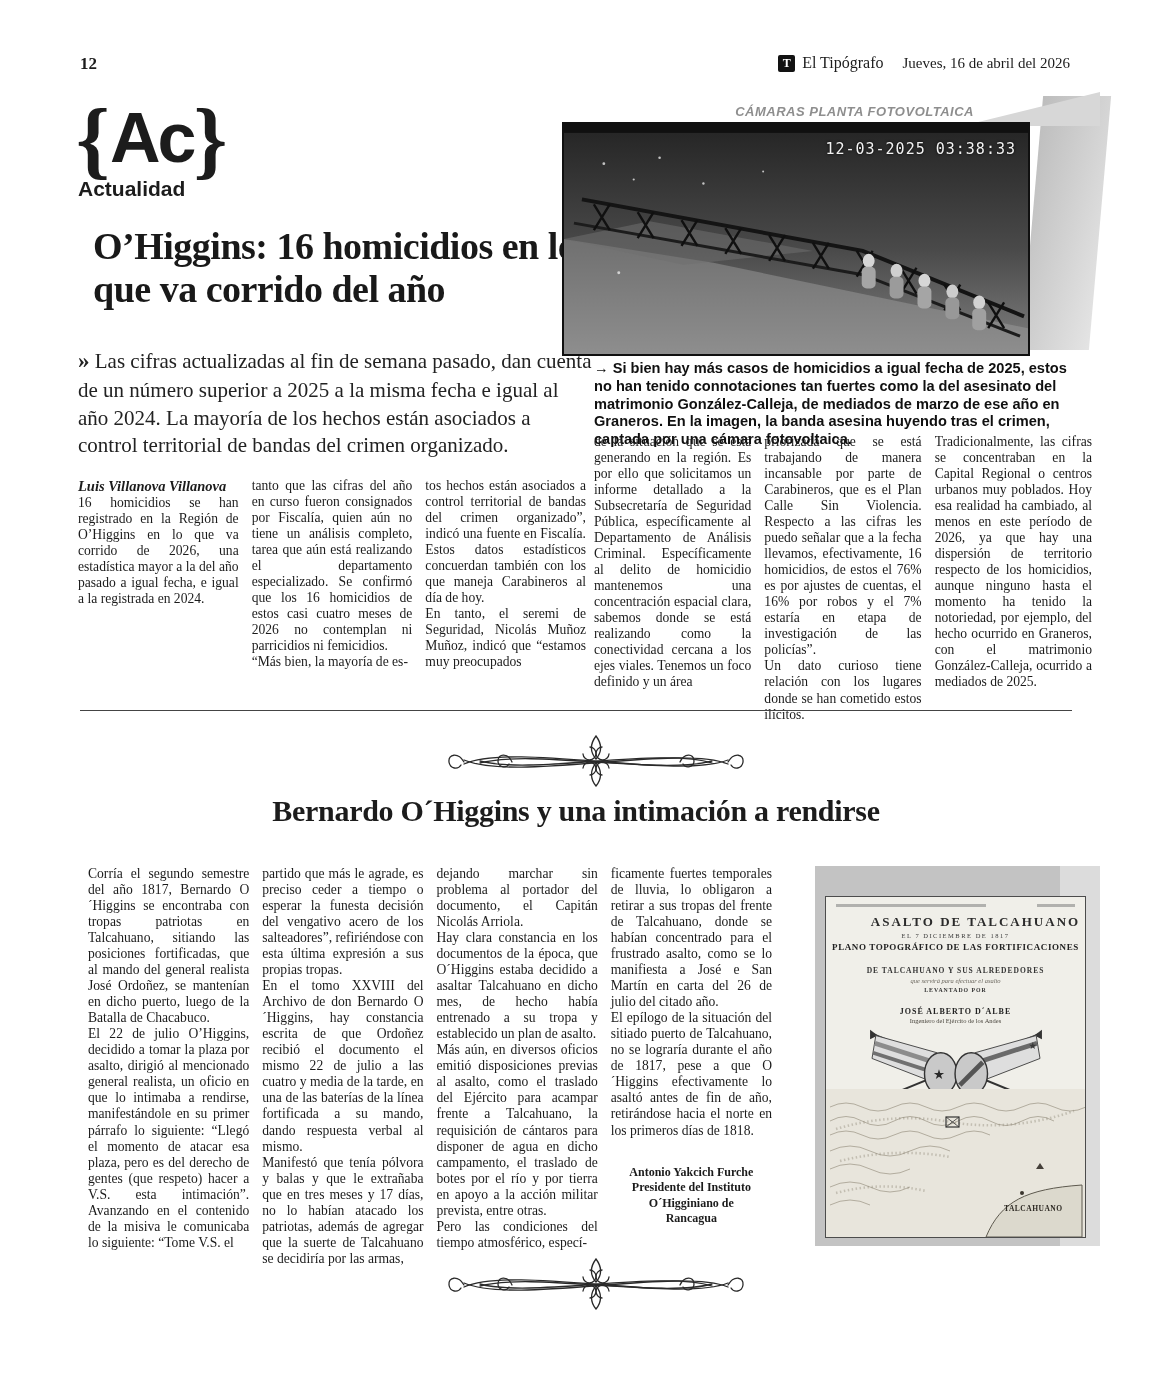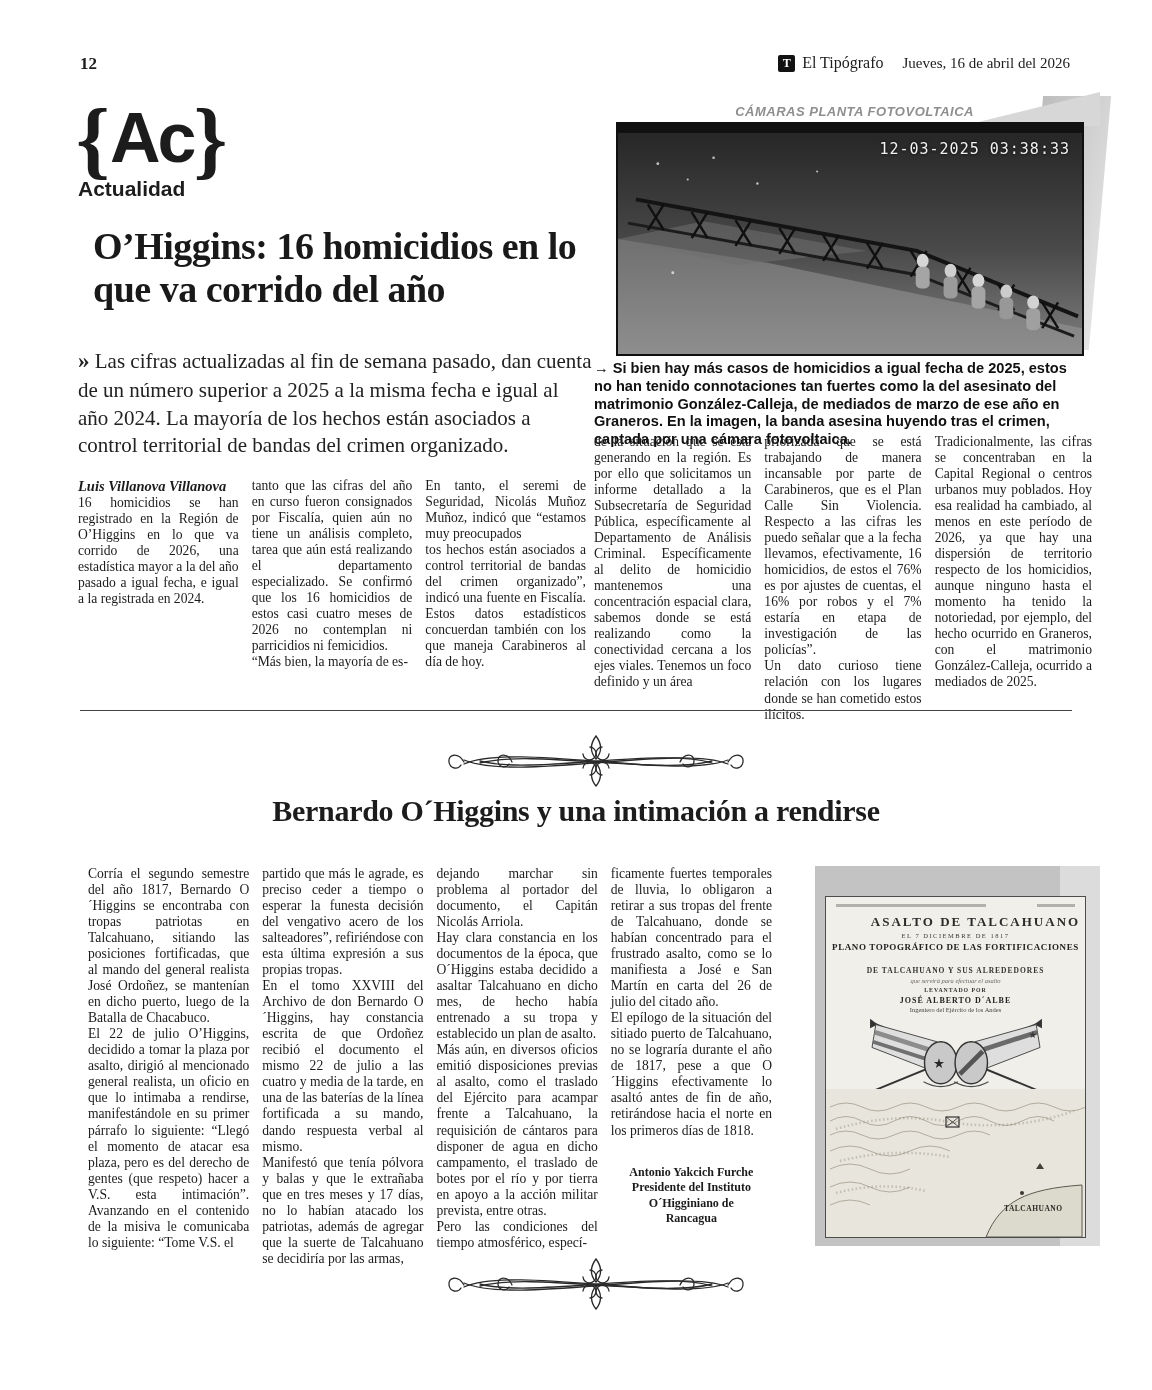--- a/index.html
+++ b/index.html
@@ -34,21 +34,21 @@
   .byline{font-size:14.5px;font-weight:bold;font-style:italic;margin:0 0 2px 0;}
 
   
   .photo-label{position:absolute;left:594px;top:104px;width:380px;text-align:right;
         font-family:"Liberation Sans",sans-serif;font-style:italic;font-weight:bold;
         font-size:13px;letter-spacing:0.5px;color:#8e8e8e;}
   .corner-a{position:absolute;left:1032px;top:96px;width:68px;height:254px;z-index:0;
         background:linear-gradient(100deg,#bdbdbd,#e4e4e4);transform:skewX(-5deg);}
   .corner-b{position:absolute;left:962px;top:92px;width:138px;height:34px;z-index:0;
         background:#d7d7d7;clip-path:polygon(0 100%,100% 0,100% 100%);}
-  .photo{position:absolute;left:616px;top:122px;width:468px;height:234px;z-index:1;
+  .photo{position:absolute;left:562px;top:122px;width:468px;height:234px;z-index:1;
         border:2px solid #101010;box-sizing:border-box;background:#d946ef;overflow:hidden;}
   .photo svg{display:block;width:100%;height:100%;}
   .photo-timestamp{position:absolute;right:12px;top:16px;z-index:2;color:#f2f2f2;
         font-family:"DejaVu Sans Mono",monospace;font-size:15px;letter-spacing:1px;
         text-shadow:0 0 3px #000;}
   .photo-caption{position:absolute;left:594px;top:360px;width:492px;
         font-family:"Liberation Sans",sans-serif;font-weight:bold;font-size:14.6px;line-height:1.22;color:#101010;}
 
   
   .rule{position:absolute;left:80px;top:710px;width:992px;height:1px;background:#444;}
@@ -68,21 +68,21 @@
         border:1px solid #4c4c4c;overflow:hidden;text-align:center;}
   .map-microrow{display:flex;justify-content:space-between;margin:7px 10px 4px;}
   .map-microbar{height:3px;background:#8f8f8f;opacity:.65;}
   .mb-long{width:150px;} .mb-short{width:38px;}
   .map-title{font-size:13px;font-weight:bold;letter-spacing:2px;color:#2b2b2b;margin-top:7px;padding-left:40px;}
   .map-sub1{font-size:6.5px;letter-spacing:1.5px;margin-top:2px;color:#3a3a3a;}
   .map-sub2{font-size:9px;font-weight:bold;letter-spacing:0.6px;margin-top:3px;color:#222;}
   .map-sub3{font-size:7.5px;font-weight:bold;letter-spacing:1px;margin-top:14px;color:#333;}
   .map-sub4{font-size:6.5px;font-style:italic;margin-top:2px;color:#6b675e;}
   .map-sub5{font-size:5.8px;font-weight:bold;letter-spacing:1px;margin-top:3px;color:#333;}
-  .map-sub6{font-size:8px;font-weight:bold;letter-spacing:1px;margin-top:3px;color:#222;}
+  .map-sub6{font-size:8px;font-weight:bold;letter-spacing:1px;margin-top:14px;color:#222;}
   .map-sub7{font-size:6.5px;margin-top:1px;color:#4a463e;}
   .map-flags{margin-top:2px;}
   .map-terrain{position:absolute;left:0;right:0;bottom:0;height:148px;}
 </style>
 </head>
 <body>
 
 <div class="page">
 
   <div class="page-number">12</div>
@@ -106,22 +106,22 @@
   <div class="colrow a1-left">
     <div class="col body-text">
       <p class="byline">Luis Villanova Villanova</p>
       <p>16 homicidios se han registrado en la Región de O’Higgins en lo que va corrido de 2026, una estadística mayor a la del año pasado a igual fecha, e igual a la registrada en 2024.</p>
     </div>
     <div class="col body-text">
       <p>tanto que las cifras del año en curso fueron consignados por Fiscalía, quien aún no tiene un análisis completo, tarea que aún está realizando el departamento especializado. Se confirmó que los 16 homicidios de estos casi cuatro meses de 2026 no contemplan ni parricidios ni femicidios.</p>
       <p>“Más bien, la mayoría de es-</p>
     </div>
     <div class="col body-text">
+      <p>tos hechos están asociados a control territorial de bandas del crimen organizado”, indicó una fuente en Fiscalía. Estos datos estadísticos concuerdan también con los que maneja Carabineros al día de hoy.</p>
       <p>En tanto, el seremi de Seguridad, Nicolás Muñoz Muñoz, indicó que “estamos muy preocupados</p>
-      <p>tos hechos están asociados a control territorial de bandas del crimen organizado”, indicó una fuente en Fiscalía. Estos datos estadísticos concuerdan también con los que maneja Carabineros al día de hoy.</p>
     </div>
   </div>
 
   <div class="corner-a"></div>
   <div class="corner-b"></div>
   <div class="photo-label">CÁMARAS PLANTA FOTOVOLTAICA</div>
   <div class="photo">
     <div class="photo-timestamp">12-03-2025 03:38:33</div>
     <svg viewBox="0 0 466 232" preserveAspectRatio="none">
       <defs>

